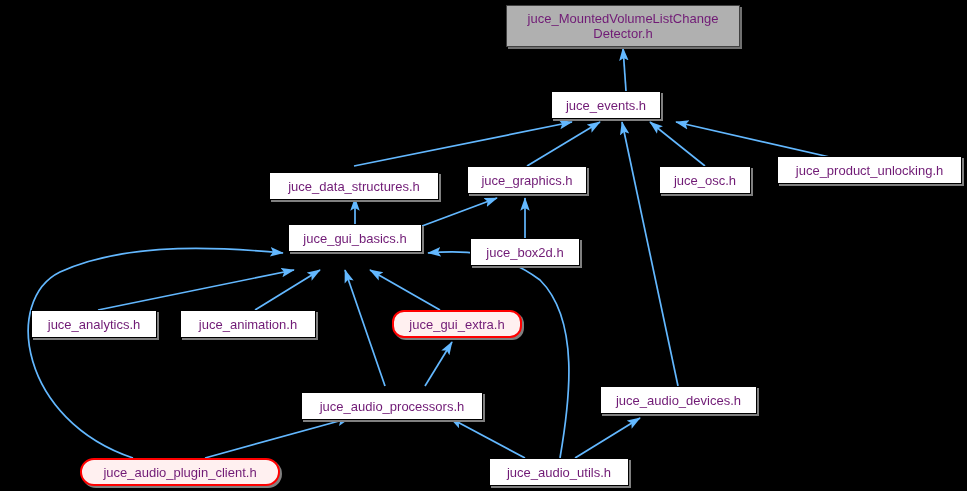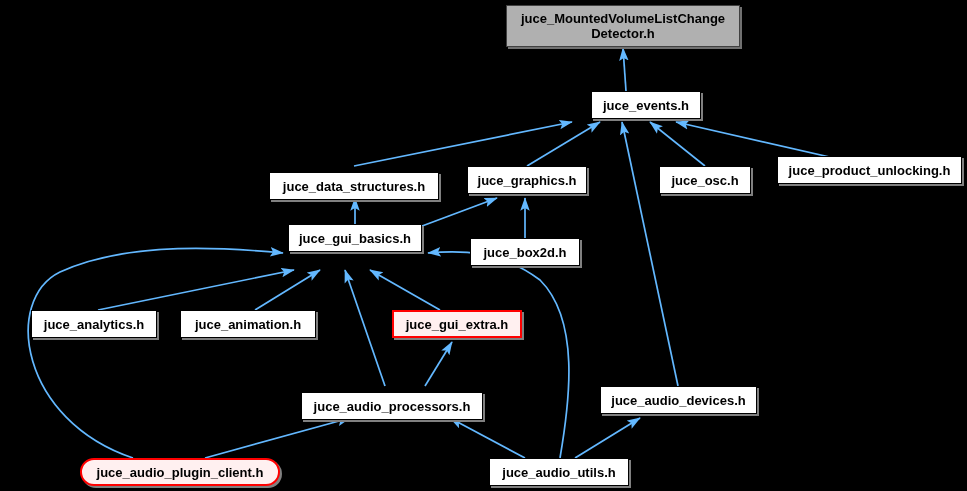--- a/index.html
+++ b/index.html
@@ -26,28 +26,27 @@
   }
   .node {
     position: absolute;
     box-sizing: border-box;
     display: flex;
     align-items: center;
     justify-content: center;
     text-align: center;
     font-size: 13px;
     line-height: 15px;
-    color: #000000;
+    color: #701a75;
     background: #ffffff;
     border: 1px solid #000000;
     box-shadow: 2px 2px 0 0 #808080;
     white-space: pre-line;
     letter-spacing: 0px;
     padding: 0 12px;
-    font-weight: bold;
   }
   .node.root {
     background: #b0b0b0;
     border: 1px solid #404040;
     box-shadow: 2px 2px 0 0 #707070;
   }
   .node.highlight {
     background: #fff0f0;
     border: 2px solid #ff0000;
     box-shadow: 2px 2px 0 0 #808080;
@@ -81,28 +80,28 @@
         <path d="M 133,458 C 20,420 3,300 60,272 C 130,240 230,248 283,253" fill="none" stroke="#63b8ff" stroke-width="1.7" marker-end="url(#arrowhead)"></path>
         <line x1="205" y1="458" x2="350" y2="418" stroke="#63b8ff" stroke-width="1.7" marker-end="url(#arrowhead)"></line>
         <line x1="525" y1="458" x2="450" y2="418" stroke="#63b8ff" stroke-width="1.7" marker-end="url(#arrowhead)"></line>
         <line x1="575" y1="458" x2="640" y2="418" stroke="#63b8ff" stroke-width="1.7" marker-end="url(#arrowhead)"></line>
         <path d="M 560,458 C 570,400 580,320 540,280 C 500,250 460,250 428,253" fill="none" stroke="#63b8ff" stroke-width="1.7" marker-end="url(#arrowhead)"></path>
       </g>
   </svg>
   <div id="nodes-group">
       <div class="node root" style="left: 506px; top: 5px; width: 234px; height: 42px;">juce_MountedVolumeListChange
 Detector.h</div>
-      <div class="node" style="left: 591px; top: 91px; width: 110px; height: 28px;">juce_events.h</div>
+      <div class="node" style="left: 551px; top: 91px; width: 110px; height: 28px;">juce_events.h</div>
       <div class="node" style="left: 269px; top: 166px; width: 170px; height: 28px; margin-top: 6px;">juce_data_structures.h</div>
       <div class="node" style="left: 467px; top: 166px; width: 120px; height: 28px;">juce_graphics.h</div>
       <div class="node" style="left: 659px; top: 166px; width: 92px; height: 28px;">juce_osc.h</div>
       <div class="node" style="left: 777px; top: 156px; width: 185px; height: 28px;">juce_product_unlocking.h</div>
       <div class="node" style="left: 288px; top: 224px; width: 134px; height: 28px;">juce_gui_basics.h</div>
       <div class="node" style="left: 470px; top: 238px; width: 110px; height: 28px;">juce_box2d.h</div>
       <div class="node" style="left: 31px; top: 310px; width: 126px; height: 28px;">juce_analytics.h</div>
       <div class="node" style="left: 180px; top: 310px; width: 136px; height: 28px;">juce_animation.h</div>
-      <div class="node highlight" style="left: 392px; top: 310px; width: 130px; height: 28px;">juce_gui_extra.h</div>
+      <div class="node highlight" style="left: 392px; top: 310px; width: 130px; height: 28px; border-radius: 12px;">juce_gui_extra.h</div>
       <div class="node" style="left: 301px; top: 392px; width: 182px; height: 28px;">juce_audio_processors.h</div>
       <div class="node" style="left: 600px; top: 386px; width: 157px; height: 28px;">juce_audio_devices.h</div>
       <div class="node highlight" style="left: 80px; top: 458px; width: 200px; height: 28px; border-radius: 14px;">juce_audio_plugin_client.h</div>
       <div class="node" style="left: 489px; top: 458px; width: 140px; height: 28px;">juce_audio_utils.h</div>
     </div>
 </div>
 
 </body></html>

